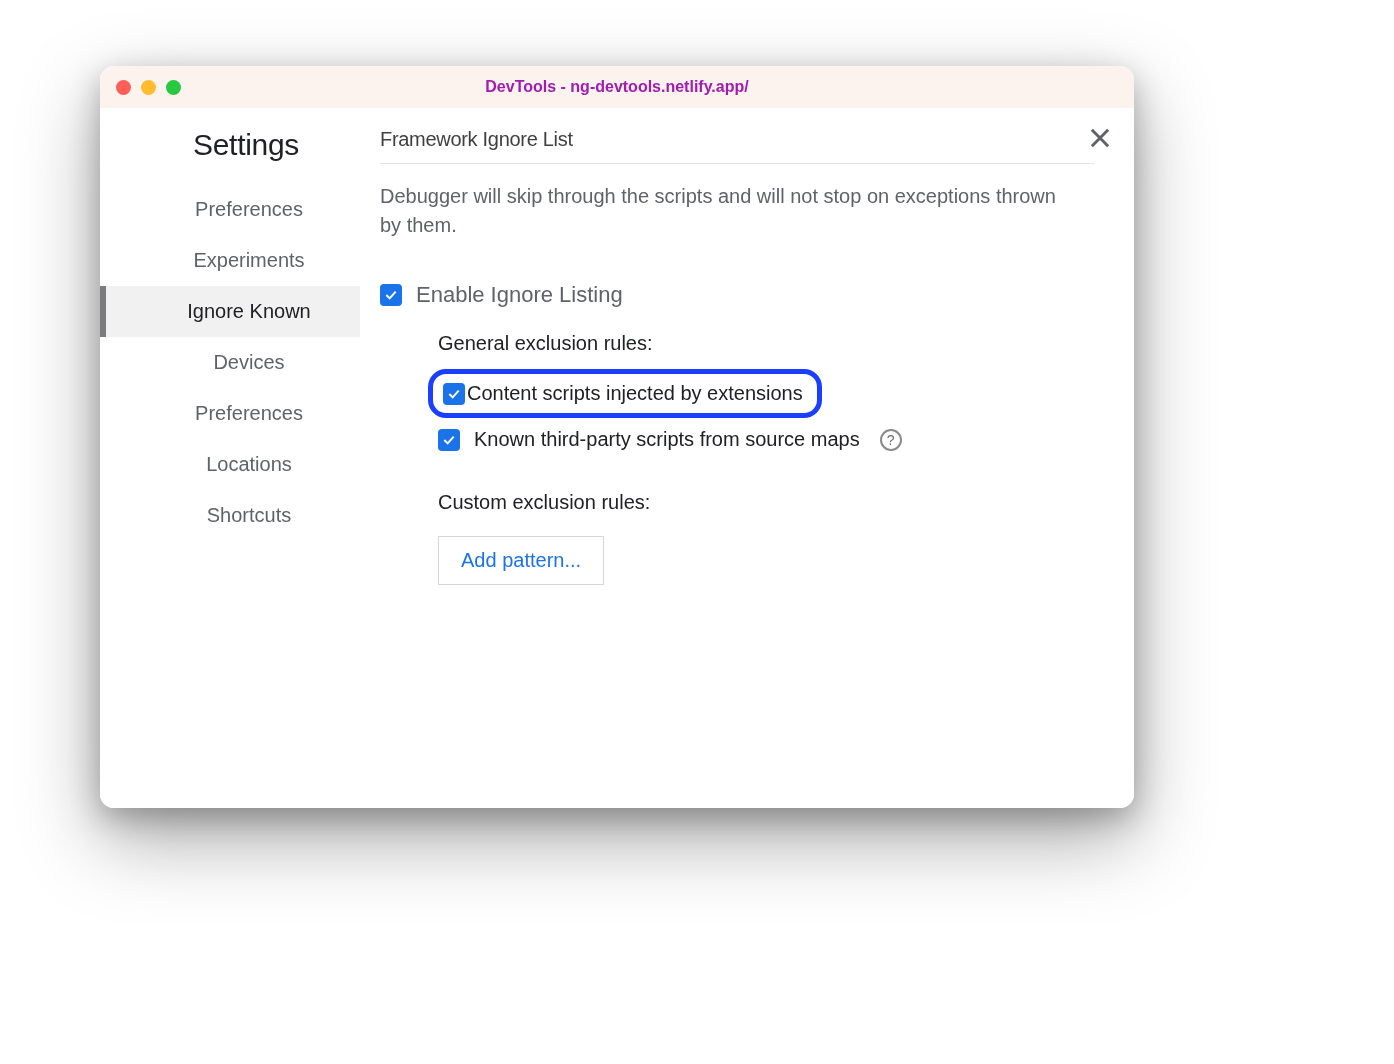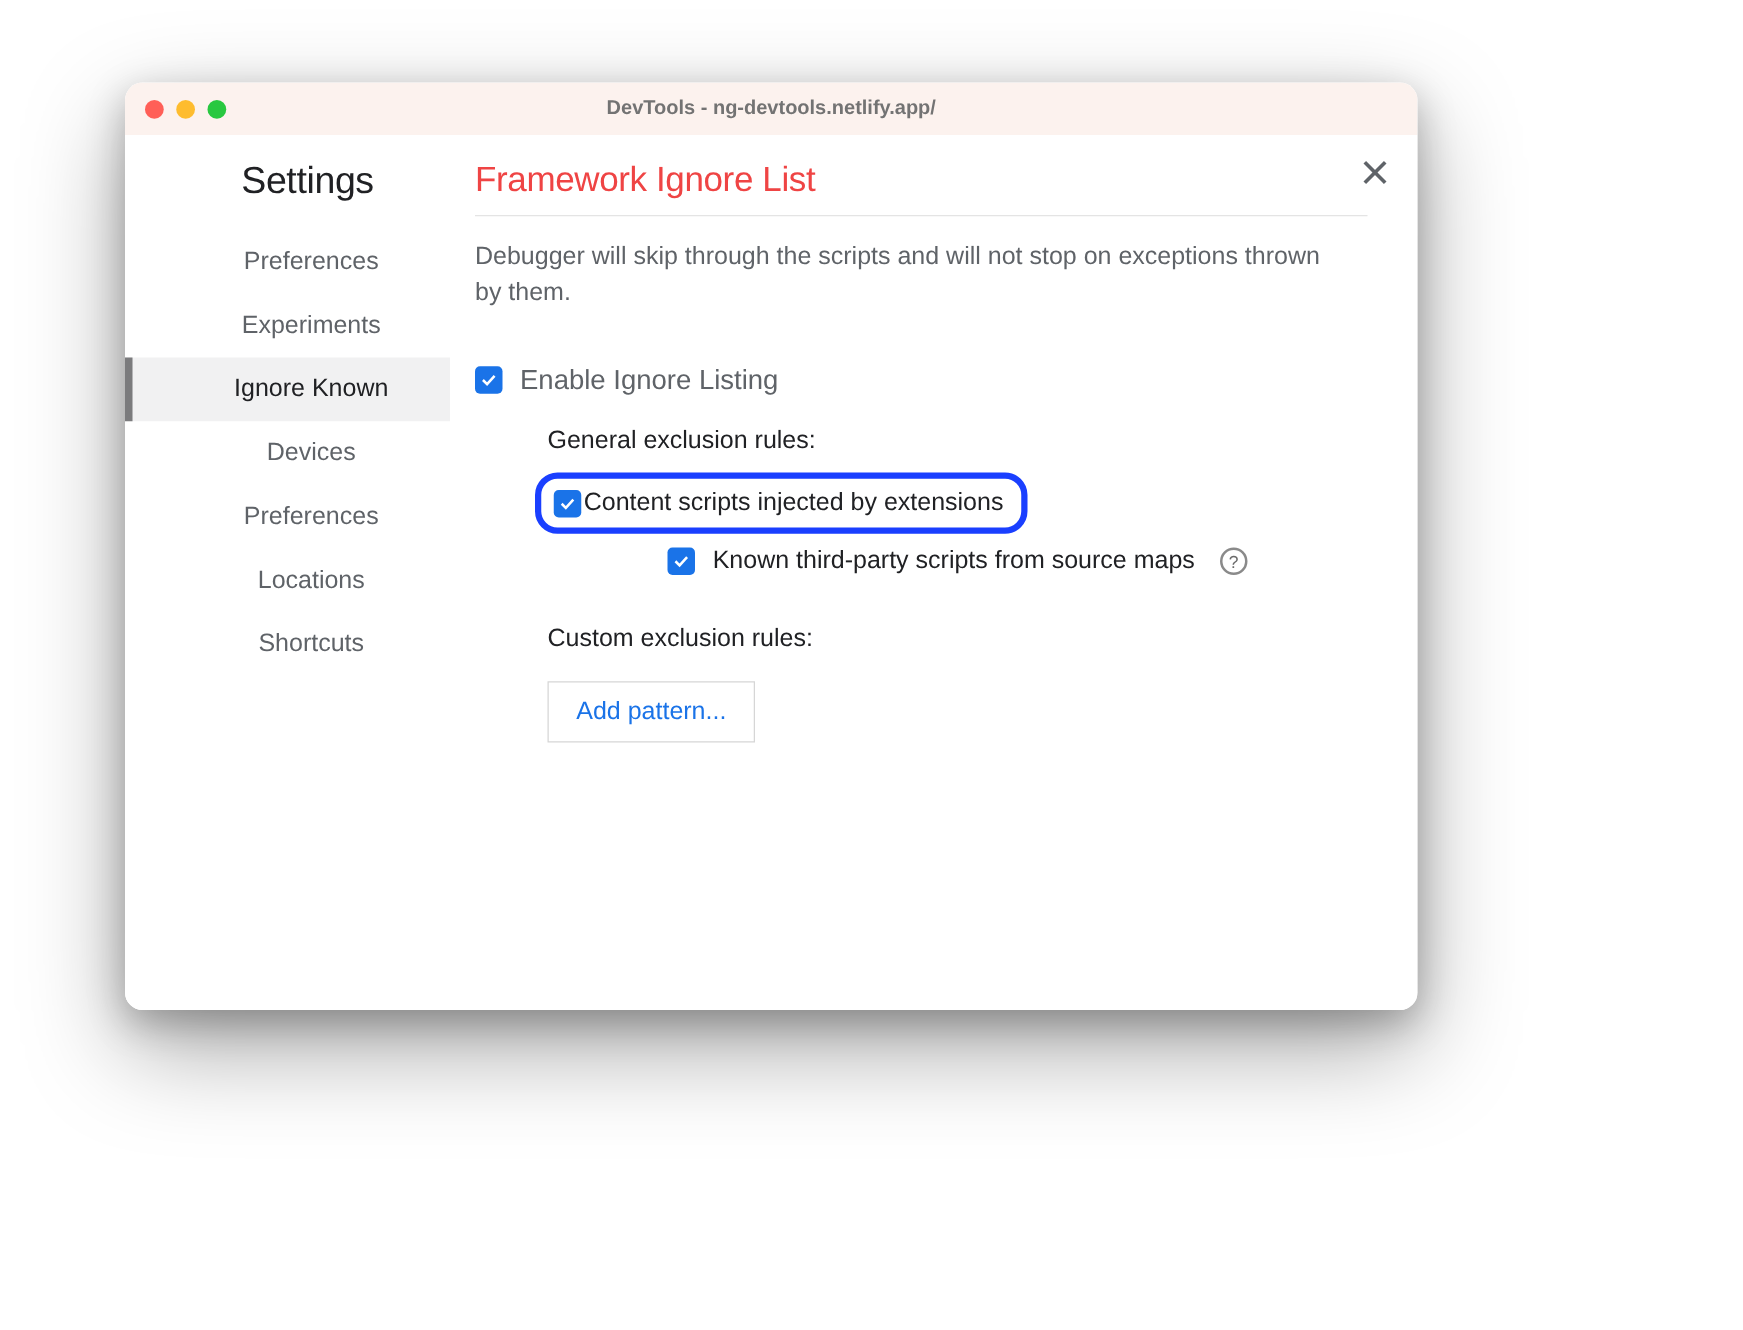--- a/index.html
+++ b/index.html
@@ -41,21 +41,21 @@
   .tl { width: 15px; height: 15px; border-radius: 50%; }
   .tl-red { background:#ff5f57; }
   .tl-yellow { background:#febc2e; }
   .tl-green { background:#28c840; }
   .titlebar-title {
     position: absolute;
     left: 0; right: 0;
     text-align: center;
     font-size: 16px;
     font-weight: 600;
-    color: #737373;
+    color: #a21caf;
     pointer-events: none;
   }
   .content {
     flex: 1;
     display: flex;
     position: relative;
     background: #ffffff;
   }
   .close-x {
     position: absolute;
@@ -91,23 +91,23 @@
   .sidebar-item.selected {
     background: #f1f1f2;
     color: #202124;
     border-left: 6px solid #7b7b7d;
   }
   .main {
     flex: 1;
     padding: 20px 40px 20px 20px;
   }
   .main-title {
-    font-size: 28px;
+    font-size: 20px;
     font-weight: 500;
-    color: #ef4444;
+    color: #404040;
     letter-spacing: -0.3px;
     margin-bottom: 12px;
   }
   .hr { height:1px; background:#e4e4e4; margin-bottom: 18px; }
   .description {
     font-size: 20px;
     color: #5f6368;
     line-height: 1.45;
     margin-bottom: 42px;
     max-width: 700px;
@@ -141,21 +141,20 @@
     margin-left: 58px;
     margin-bottom: 14px;
     margin-top: 18px;
   }
   .indented-row {
     margin-left: 58px;
     display: flex;
     align-items: center;
     gap: 14px;
     margin-bottom: 14px;
-    justify-content: center;
   }
   .highlight-box {
     border: 5px solid #1a3fff;
     border-radius: 18px;
     padding: 8px 14px 8px 10px;
     display: inline-flex;
     align-items: center;
     gap: 2px;
     margin-left: 48px;
     margin-bottom: 10px;

